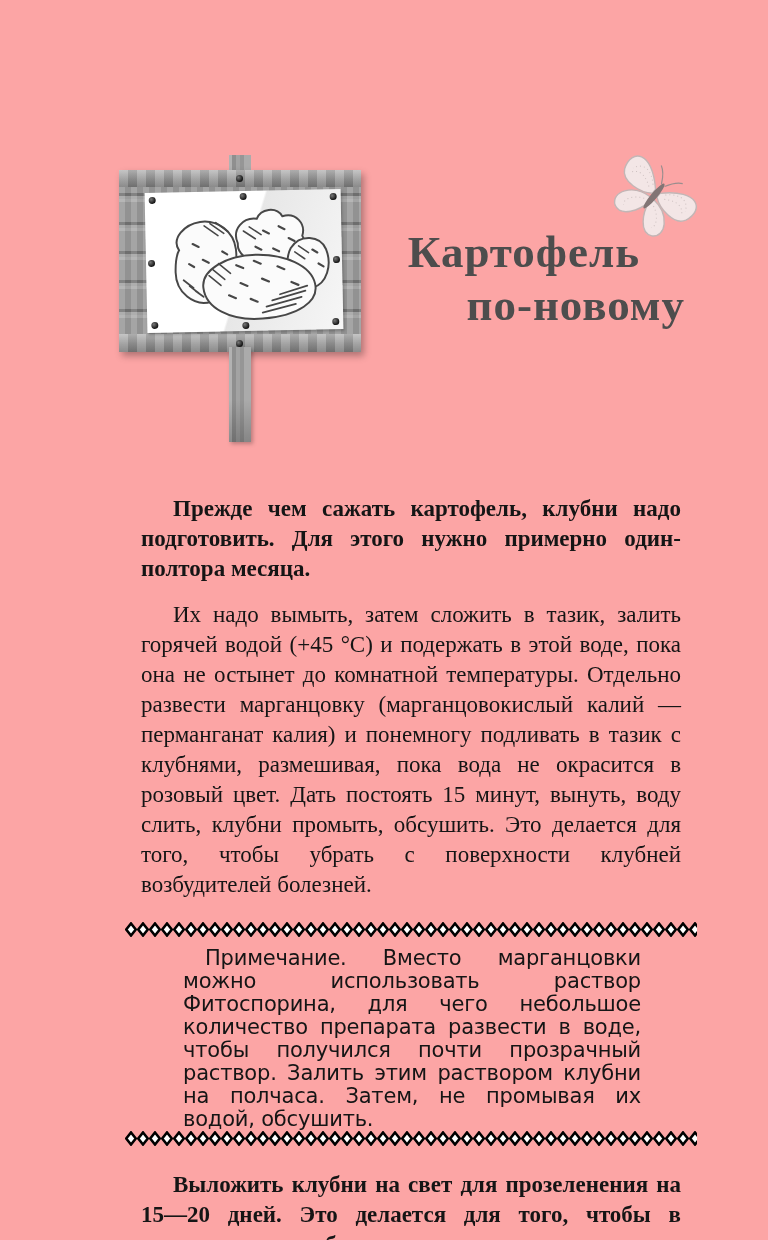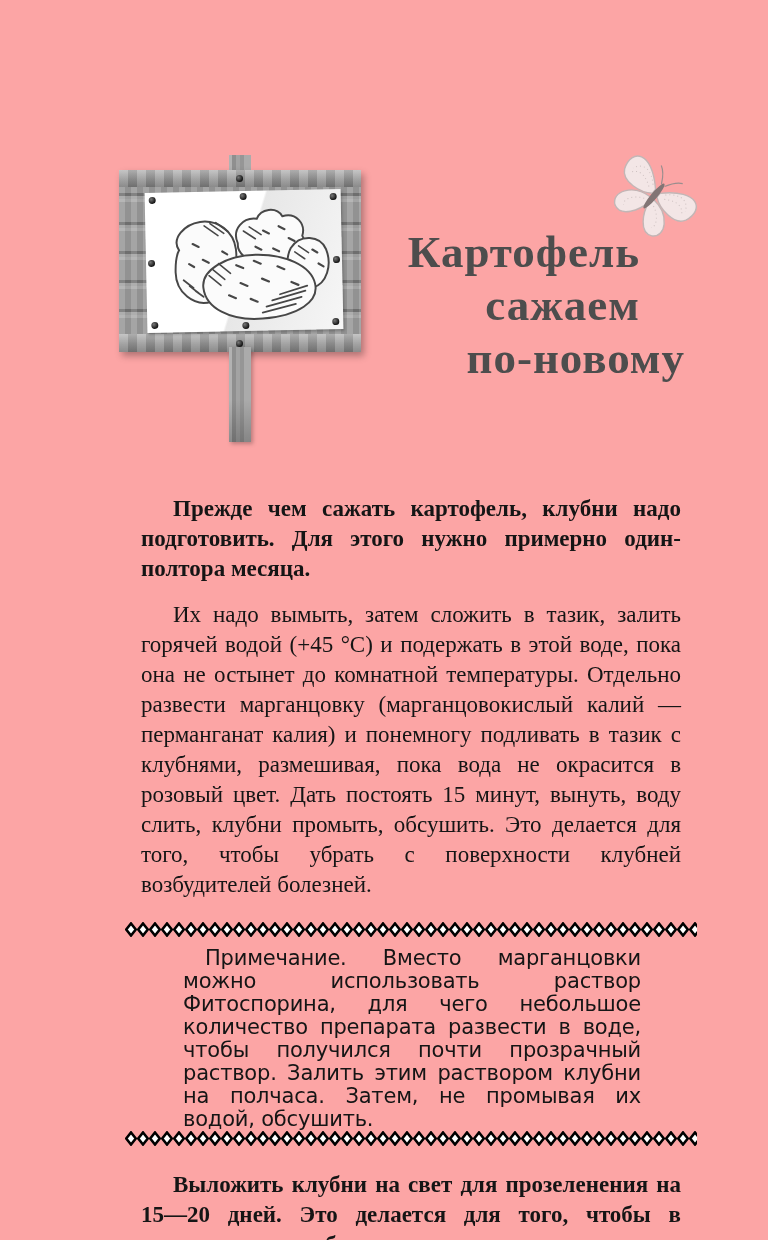--- a/index.html
+++ b/index.html
@@ -148,21 +148,20 @@
           <path d="M6,8 C16,12 22,22 18,26"></path>
         </g>
         <ellipse cx="0" cy="0" rx="3.2" ry="16" fill="#6d6d6d"></ellipse>
         <path d="M-2,-14 C-6,-22 -10,-26 -14,-28 M2,-14 C6,-22 10,-26 14,-28" stroke="#8a8a8a" stroke-width="1.2" fill="none"></path>
       </g>
     </svg>
   </div>
 
   <div class="title">
     <div>Картофель</div>
-    <div>сажаем</div>
     <div class="t-last">по-новому</div>
   </div>
 
   <div class="content">
     <p class="para b p1">Прежде чем сажать картофель, клубни надо подготовить. Для этого нужно примерно один-полтора месяца.</p>
     <p class="para p2">Их надо вымыть, затем сложить в тазик, залить горячей водой (+45 °С) и подержать в этой воде, пока она не остынет до комнатной температуры. Отдельно развести марганцовку (марганцовокислый калий — перманганат калия) и понемногу подливать в тазик с клубнями, размешивая, пока вода не окрасится в розовый цвет. Дать постоять 15 минут, вынуть, воду слить, клубни промыть, обсушить. Это делается для того, чтобы убрать с поверхности клубней возбудителей болезней.</p>
 
     <svg class="divider" width="572" height="15">
       <rect x="0" y="0" width="572" height="15" fill="url(#diam)"></rect>
     </svg>

